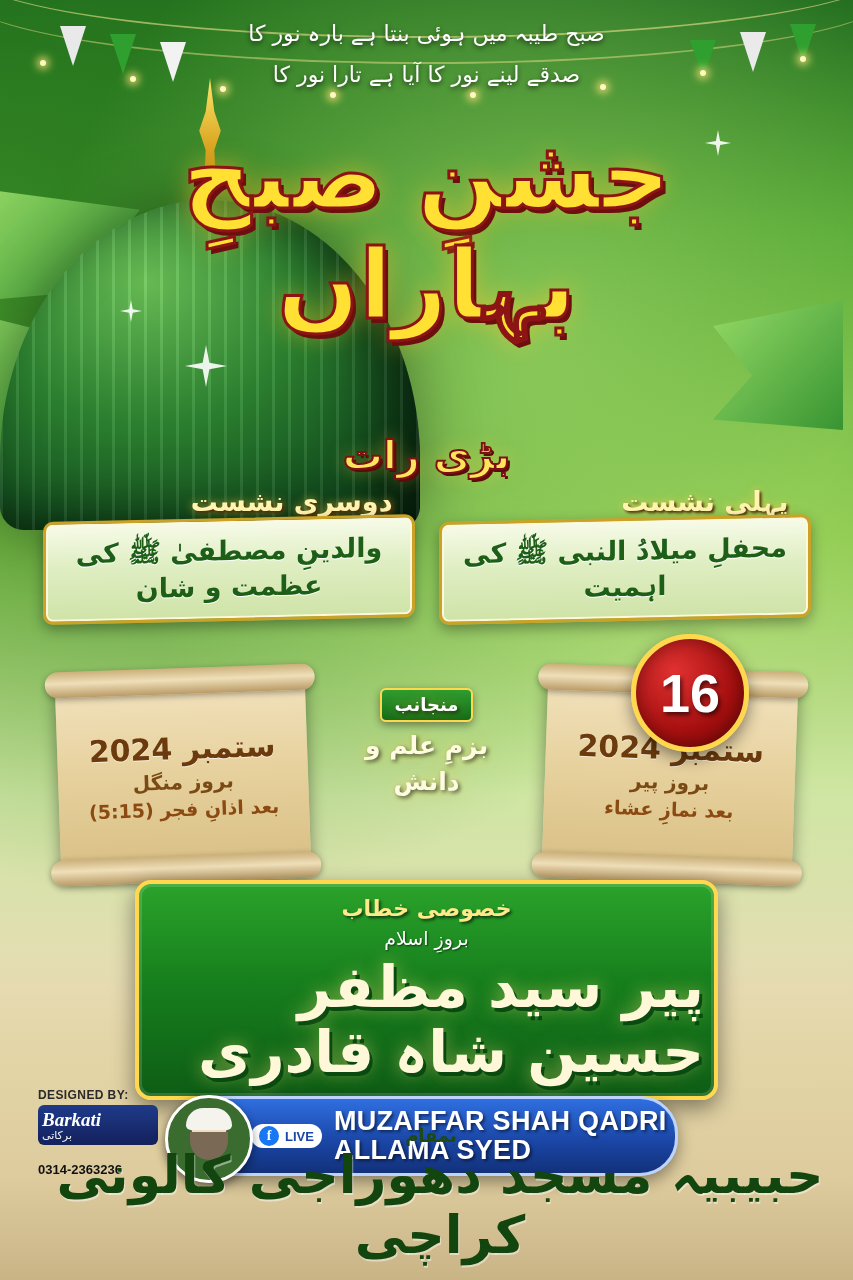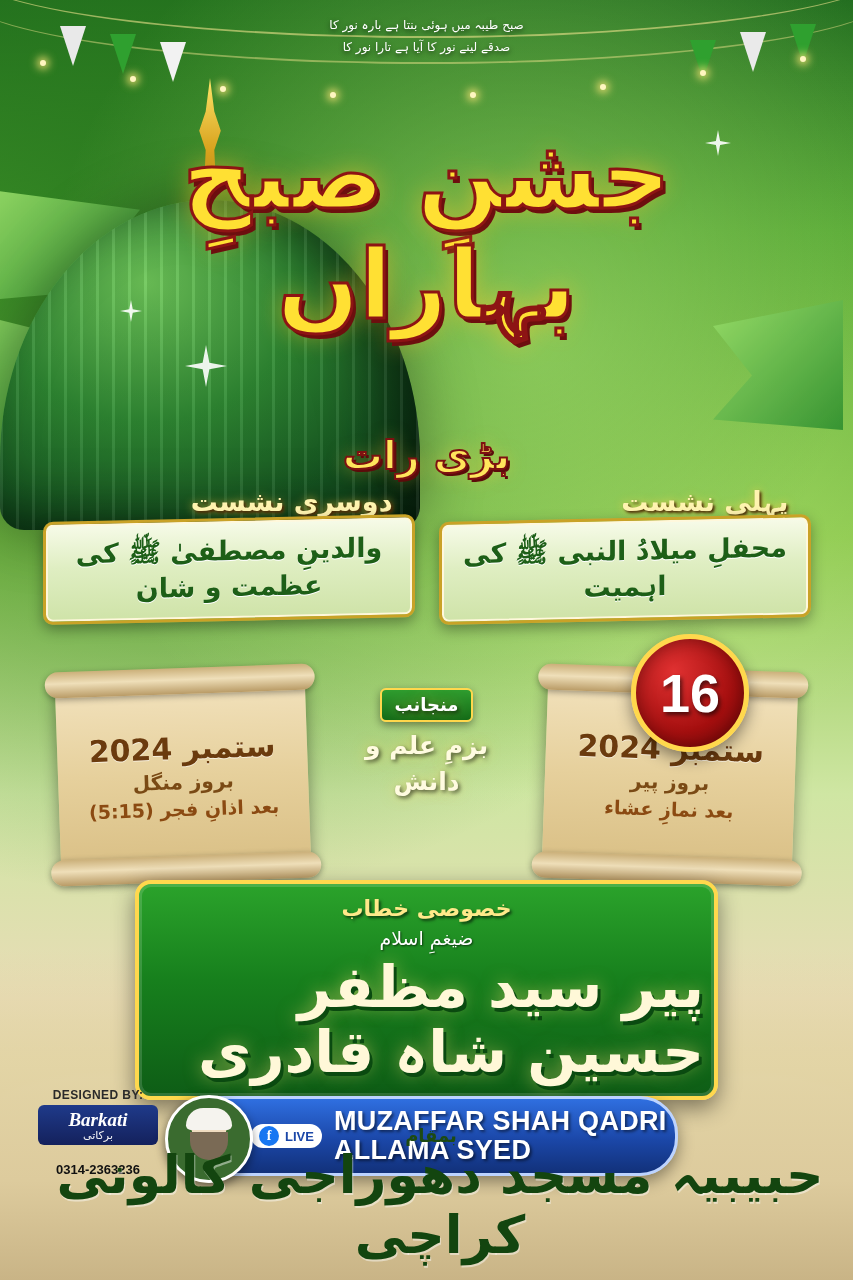--- a/index.html
+++ b/index.html
@@ -142,21 +142,21 @@
 
   
   .couplet {
     position: absolute;
     top: 14px;
     left: 50%;
     transform: translateX(-50%);
     width: 560px;
     text-align: center;
     color: #ffffff;
-    font-size: 12px;
+    font-size: 22px;
     line-height: 1.85;
     text-shadow: 0 2px 5px rgba(0,0,0,.65);
   }
 
   
   .title-main {
     position: absolute;
     top: 120px;
     left: 50%;
     transform: translateX(-50%);
@@ -366,21 +366,21 @@
     line-height: 1.12;
     text-shadow: 3px 4px 0 #0a4a10, 0 0 18px rgba(255,230,120,.5);
   }
 
   
   .designer {
     position: absolute;
     left: 38px;
     top: 1088px;
     width: 120px;
-    text-align: center;
+    text-align: left;
     color: #2a2a2a;
   }
   .designer .dtop {
     font-size: 12px;
     font-weight: bold;
     letter-spacing: .4px;
   }
   .designer .dbox {
     margin-top: 3px;
     background: linear-gradient(180deg, #1f3a8a, #14215c);
@@ -580,21 +580,21 @@
     </div>
 
     <div class="center-tag">
       <div class="center-chip ur">منجانب</div>
       <div class="ur">بزمِ علم و دانش</div>
     </div>
   </div>
 
   <div class="speaker">
     <div class="speaker-kicker ur">خصوصی خطاب</div>
-    <div class="speaker-title-small ur">ضیغمِ اسلام</div>
+    <div class="speaker-title-small ur">بروزِ اسلام</div>
     <div class="speaker-name ur">پیر سید مظفر حسین شاہ قادری</div>
   </div>
 
   <div class="designer">
     <div class="dtop">DESIGNED BY:</div>
     <div class="dbox">
       <div class="dname">Barkati</div>
       <div class="durdu ur">برکاتی</div>
     </div>
     <div class="dphone">0314-2363236</div>

